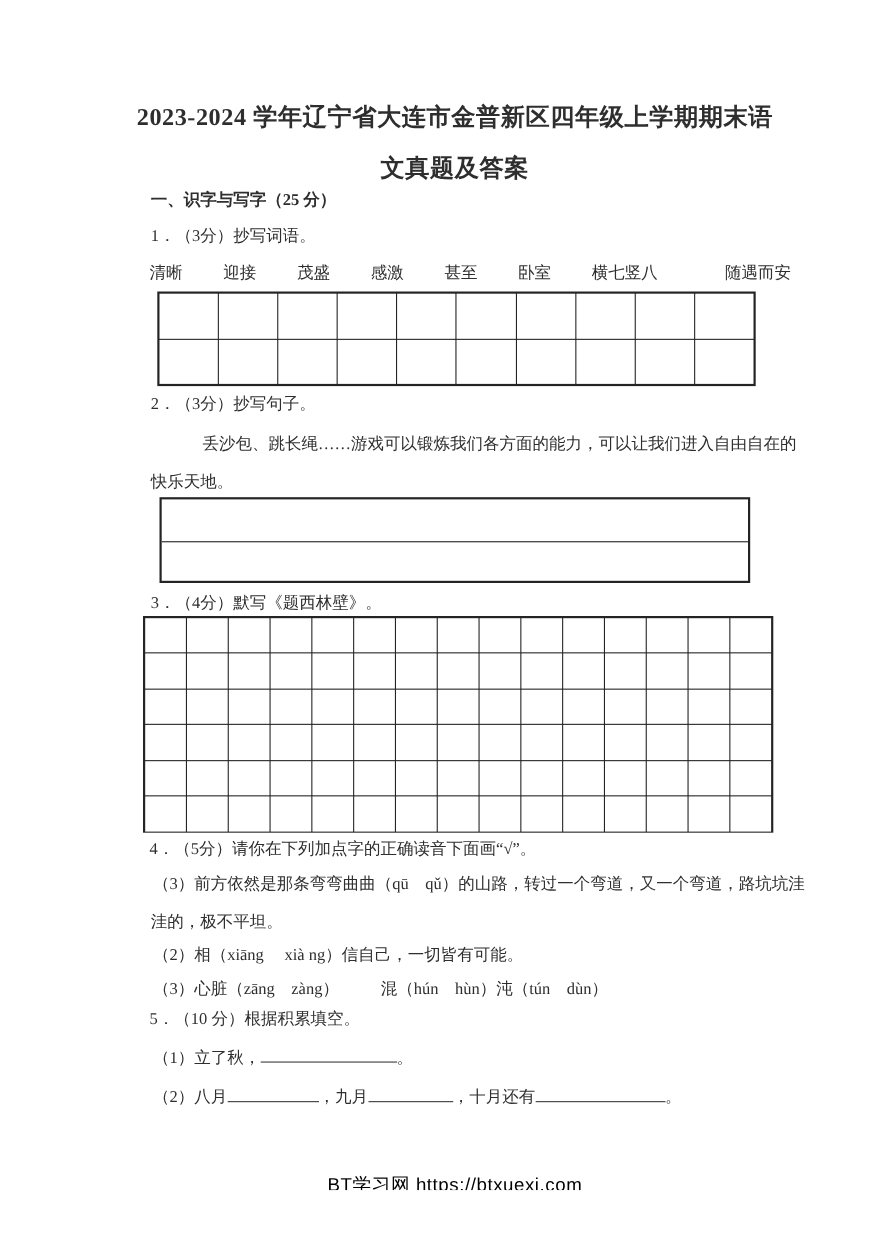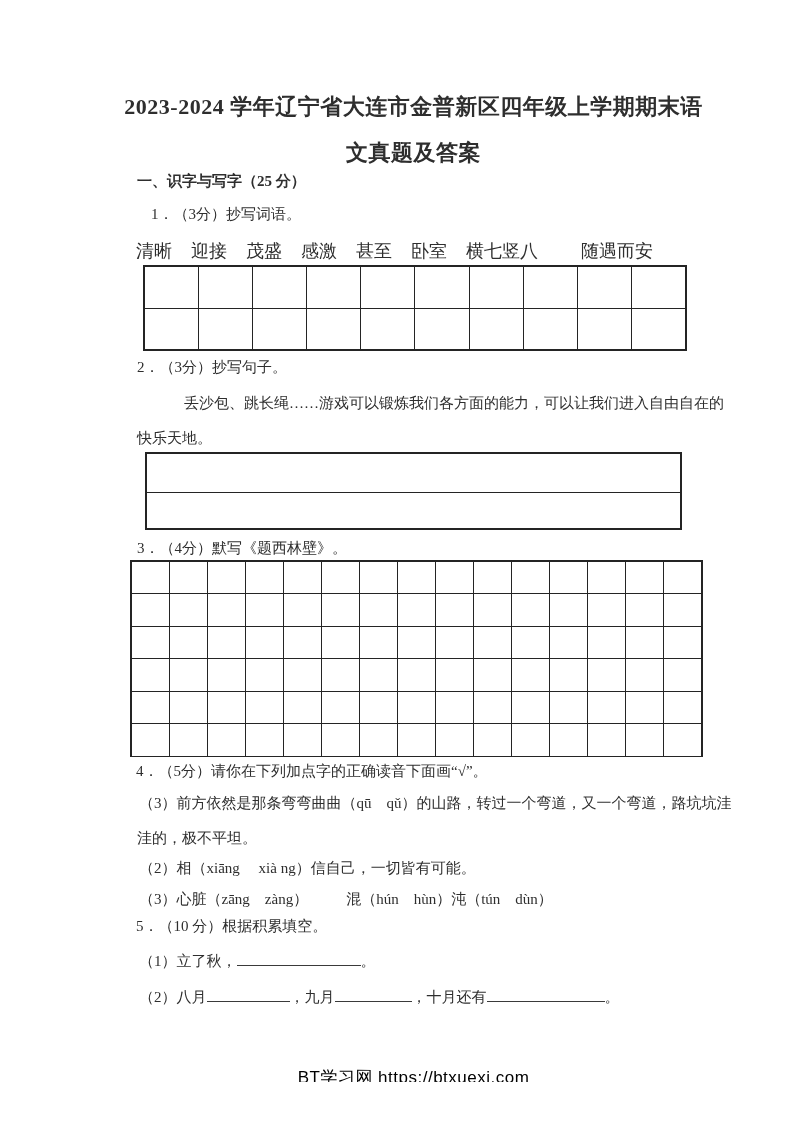--- a/index.html
+++ b/index.html
@@ -16,21 +16,21 @@
   .title{
     left:0;right:0;text-align:center;
     font-size:22px;font-weight:bold;letter-spacing:0.5px;
   }
   .t1{top:92px;}
   .t2{top:138px;}
   .heading{top:172px;left:120px;font-size:15px;font-weight:bold;}
   .qlabel{font-size:15px;}
   .body-line{font-size:15px;}
   
-  .words{top:239px;left:119px;display:flex;gap:19px;font-size:18px;}
+  .words{top:239px;left:119px;display:flex;gap:37px;font-size:15px;}
   .words .w-last{margin-left:24px;}
   
   .grid{
     position:absolute;display:grid;
     background:#242424;
   }
   .grid .cell{background:#ffffff;}
   .grid1{left:126px;top:265px;width:540px;height:82px;padding:2px;gap:1px;}
   .grid2{left:113px;top:560px;width:570px;height:194px;padding:1.5px;gap:1px;}
   
@@ -58,21 +58,21 @@
 </head>
 <body>
 
 <div class="page">
 
   <div class="abs title t1">2023-2024 学年辽宁省大连市金普新区四年级上学期期末语</div>
   <div class="abs title t2">文真题及答案</div>
 
   <div class="abs heading">一、识字与写字（25 分）</div>
 
-  <div class="abs qlabel" style="top:205px;left:134px;">1．（3分）抄写词语。</div>
+  <div class="abs qlabel" style="top:205px;left:120px;">1．（3分）抄写词语。</div>
   <div class="abs words">
     <span>清晰</span>
     <span>迎接</span>
     <span>茂盛</span>
     <span>感激</span>
     <span>甚至</span>
     <span>卧室</span>
     <span>横七竖八</span>
     <span class="w-last">随遇而安</span>
   </div>

